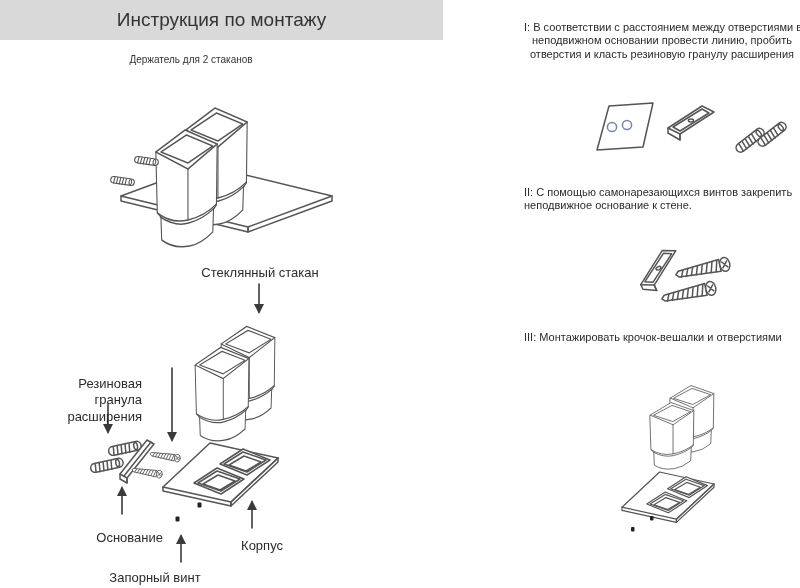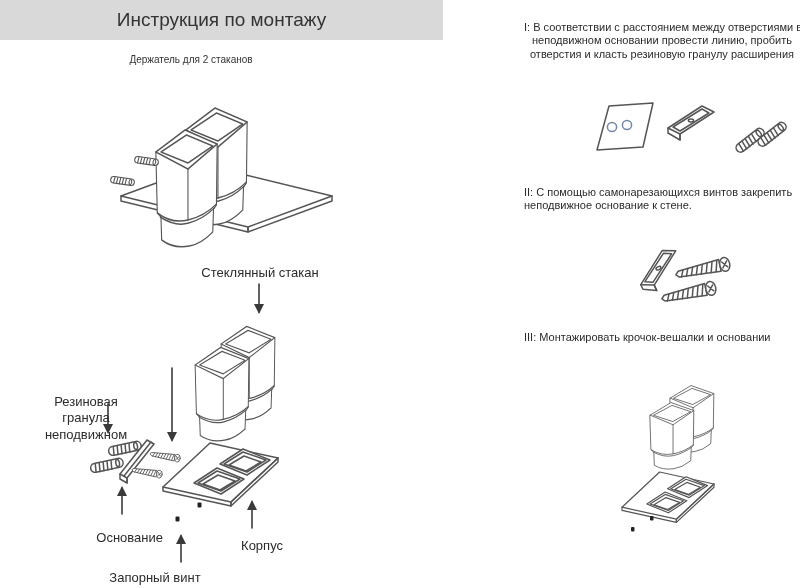--- a/index.html
+++ b/index.html
@@ -7,21 +7,21 @@
         font-family:"Liberation Sans",sans-serif;color:#333;}
   .art{position:absolute;left:0;top:0;}
   .title-bar{position:absolute;left:0;top:0;width:443px;height:40px;background:#d9d9d9;
              display:flex;align-items:center;justify-content:center;}
   .title-bar span{font-size:19px;color:#333;}
   .subtitle{position:absolute;left:0;top:54px;width:382px;text-align:center;
             font-size:10px;color:#333;}
   .dlabel{position:absolute;font-size:13px;line-height:1.25;color:#2b2b2b;}
   .lbl-glass{left:185px;top:265px;width:150px;text-align:center;}
   .lbl-screw{left:86px;top:335px;width:112px;text-align:center;}
-  .lbl-dowel{left:30px;top:376px;width:112px;text-align:center;margin-top:18px;}
+  .lbl-dowel{left:30px;top:376px;width:112px;text-align:right;}
   .lbl-base{left:83px;top:530px;width:80px;text-align:right;}
   .lbl-lock{left:105px;top:570px;width:100px;text-align:center;}
   .lbl-body{left:223px;top:538px;width:60px;text-align:right;}
   .step{position:absolute;left:524px;width:276px;font-size:11px;line-height:1.22;color:#2b2b2b;}
   .sline{white-space:nowrap;}
   .step1{top:21px;}
   .step1 .sline{text-align:center;}
   .step2{top:186px;}
   .step3{top:331px;}
 </style>
@@ -143,35 +143,35 @@
     <span>Инструкция по монтажу</span>
   </header>
 
   <div class="subtitle">Держатель для 2 стаканов</div>
 
   <div class="dlabel lbl-glass">Стеклянный стакан</div>
 
 
   <div class="dlabel lbl-dowel">
     <div>Резиновая гранула</div>
-    <div>неподвижном</div>
+    <div>расширения</div>
   </div>
 
   <div class="dlabel lbl-base">Основание</div>
   <div class="dlabel lbl-lock">Запорный винт</div>
   <div class="dlabel lbl-body">Корпус</div>
 
   <div class="step step1">
     <div class="sline">I: В соответствии с расстоянием между отверстиями в</div>
     <div class="sline">неподвижном основании провести линию, пробить</div>
     <div class="sline">отверстия и класть резиновую гранулу расширения</div>
   </div>
 
   <div class="step step2">
     <div class="sline">II: С помощью самонарезающихся винтов закрепить</div>
     <div class="sline">неподвижное основание к стене.</div>
   </div>
 
   <div class="step step3">
-    <div class="sline">III: Монтажировать крочок-вешалки и основании</div>
+    <div class="sline">III: Монтажировать крочок-вешалки и отверстиями</div>
   </div>
 
 </div>
 
 </body></html>

